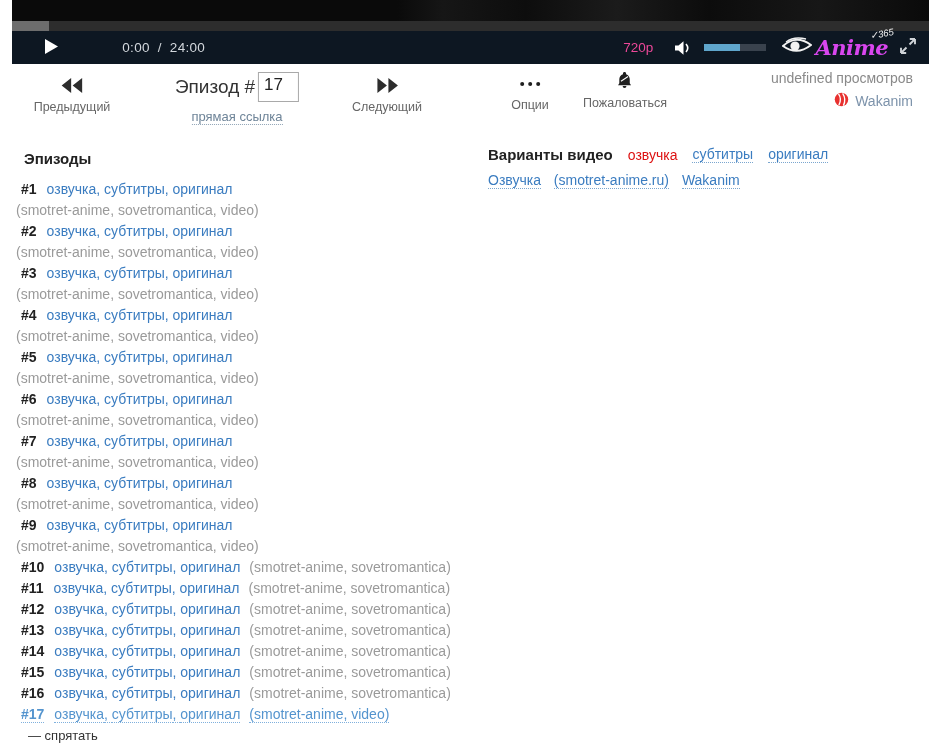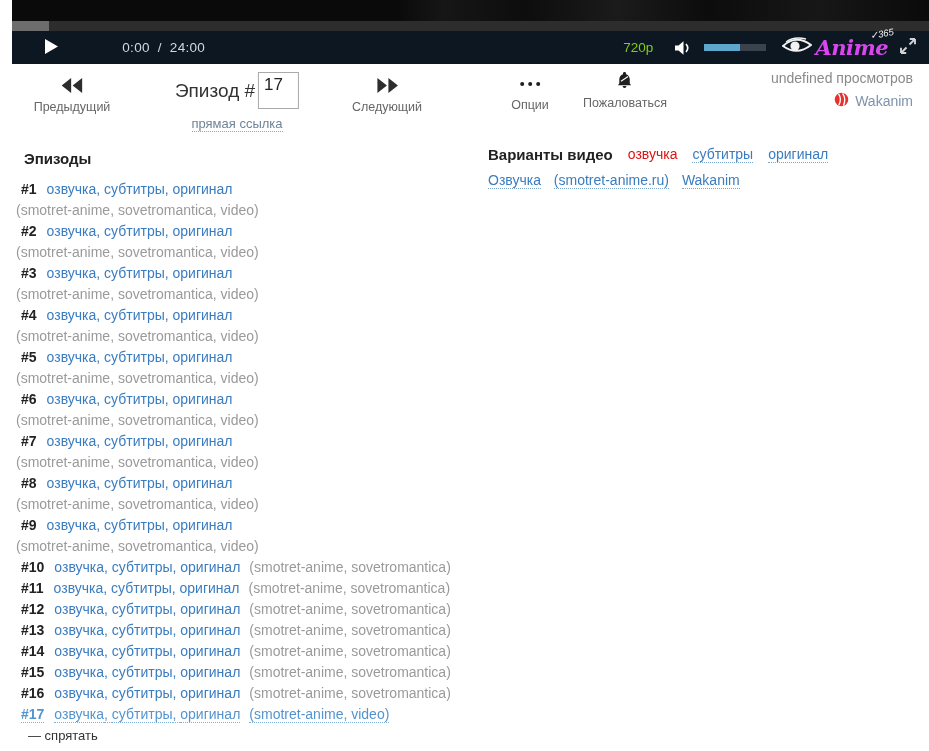--- a/index.html
+++ b/index.html
@@ -13,38 +13,38 @@
     height:21px;
     background:linear-gradient(90deg,#0a0a0a 0%,#0a0a0a 42%,#161616 47%,#0d0d0d 56%,#1b1b1b 66%,#0c0c0c 76%,#171717 88%,#0a0a0a 100%);
   }
   .seekbar{height:10px;background:#2d2d2d;position:relative;cursor:pointer;}
   .seek-buffer{position:absolute;left:0;top:0;height:100%;background:#6d6d6d;}
   .controls{height:33px;background:#0d1722;display:flex;align-items:center;color:#d5dade;}
   .play-btn{background:none;border:none;padding:0;margin-left:33px;cursor:pointer;display:flex;align-items:center;}
   .time{margin-left:40px;font-size:13.5px;color:#d3d8dd;letter-spacing:.3px;white-space:pre;}
   .time .sep{margin:0 8px;color:#cfd4d9;}
   .ctrl-spacer{flex:1;}
-  .quality{font-size:13.5px;color:#84cc16;margin-right:22px;cursor:pointer;}
+  .quality{font-size:13.5px;color:#ec4899;margin-right:22px;cursor:pointer;}
   .vol-icon{display:flex;align-items:center;cursor:pointer;}
   .vol-slider{width:62px;height:7px;background:#39424d;margin:0 16px 0 12px;position:relative;cursor:pointer;}
   .vol-fill{position:absolute;left:0;top:0;height:100%;background:#5fa6cc;}
   .logo{display:flex;align-items:center;margin-right:12px;position:relative;}
   .logo-text{font-family:"DejaVu Serif",serif;font-style:italic;font-weight:bold;font-size:21px;color:#d946ef;margin-left:3px;letter-spacing:-.5px;}
   .logo-sup{position:absolute;top:-7px;right:-6px;font-size:9.5px;color:#f2f2f2;transform:rotate(-10deg);font-style:italic;}
   .fs-btn{background:none;border:none;padding:0;margin-right:13px;cursor:pointer;display:flex;align-items:center;}
   
   .navrow{position:absolute;top:66px;left:0;width:929px;height:66px;}
   .nav-group{position:absolute;text-align:center;cursor:pointer;}
   .nav-icon{height:22px;display:flex;align-items:flex-end;justify-content:center;}
   .nav-label{font-size:12.5px;color:#666;margin-top:6px;white-space:nowrap;}
   .g-prev{left:72px;transform:translateX(-50%);top:6px;}
   .g-next{left:387px;transform:translateX(-50%);top:6px;}
   .g-episode{left:237px;transform:translateX(-50%);top:6px;cursor:default;}
   .ep-title-line{font-size:19px;color:#333;white-space:nowrap;display:flex;align-items:center;justify-content:center;}
-  .ep-input{width:32px;height:22px;border:1px solid #a9a9a9;font-size:17px;color:#222;padding:1px 2px 12px 5px;margin-left:3px;font-family:"Liberation Sans",sans-serif;}
+  .ep-input{width:32px;height:22px;border:1px solid #a9a9a9;font-size:17px;color:#222;padding:1px 2px 5px 5px;margin-left:3px;font-family:"Liberation Sans",sans-serif;}
   .direct-link{display:inline-block;margin-top:7px;font-size:13px;color:#6e8498;border-bottom:1px dotted #8fa3b5;cursor:pointer;text-align:right;}
   .g-options{left:530px;transform:translateX(-50%);top:6px;}
   .dots{display:flex;gap:4px;justify-content:center;align-items:center;height:16px;margin-top:4px;}
   .dots i{width:4px;height:4px;border-radius:50%;background:#1f1f1f;}
   .g-report{left:625px;transform:translateX(-50%);top:2px;}
   .g-info{right:16px;top:4px;text-align:center;position:absolute;}
   .views{font-size:14px;color:#8a8a8a;}
   .provider{margin-top:6px;font-size:14px;color:#7d93ab;display:flex;align-items:center;justify-content:flex-end;gap:6px;cursor:pointer;}
   
   .columns{position:absolute;top:146px;left:16px;right:0;display:flex;align-items:flex-start;}
@@ -57,21 +57,21 @@
   .ep-link{color:#3a7cc0;text-decoration:none;cursor:pointer;}
   .comma{color:#3a7cc0;}
   .ep-src{color:#9a9a9a;}
   .ep-src-line{padding-left:0;line-height:21px;}
   .ep.inline .ep-src{margin-left:9px;}
   .ep.current .ep-num,.ep.current .ep-link,.ep.current .comma,.ep.current .ep-src{
     color:#5494ce;border-bottom:1px dotted #7fb0dd;cursor:pointer;
   }
   .hide-toggle{margin:3px 0 0 12px;font-size:13px;color:#333;cursor:pointer;display:inline-block;}
   
-  .variants-header{display:flex;align-items:flex-start;white-space:nowrap;}
+  .variants-header{display:flex;align-items:center;white-space:nowrap;}
   .variants-title{font-size:15px;font-weight:bold;color:#222;}
   .vtab{font-size:14px;margin-left:15px;cursor:pointer;}
   .vtab.active{color:#dd1111;}
   .vtab.link{color:#3a7cc0;border-bottom:1px dotted #7aa6cf;}
   .variant-options{margin-top:9px;font-size:14px;white-space:nowrap;}
   .vopt{color:#3a7cc0;border-bottom:1px dotted #7aa6cf;cursor:pointer;margin-right:9px;}
 </style>
 </head>
 <body>
 

